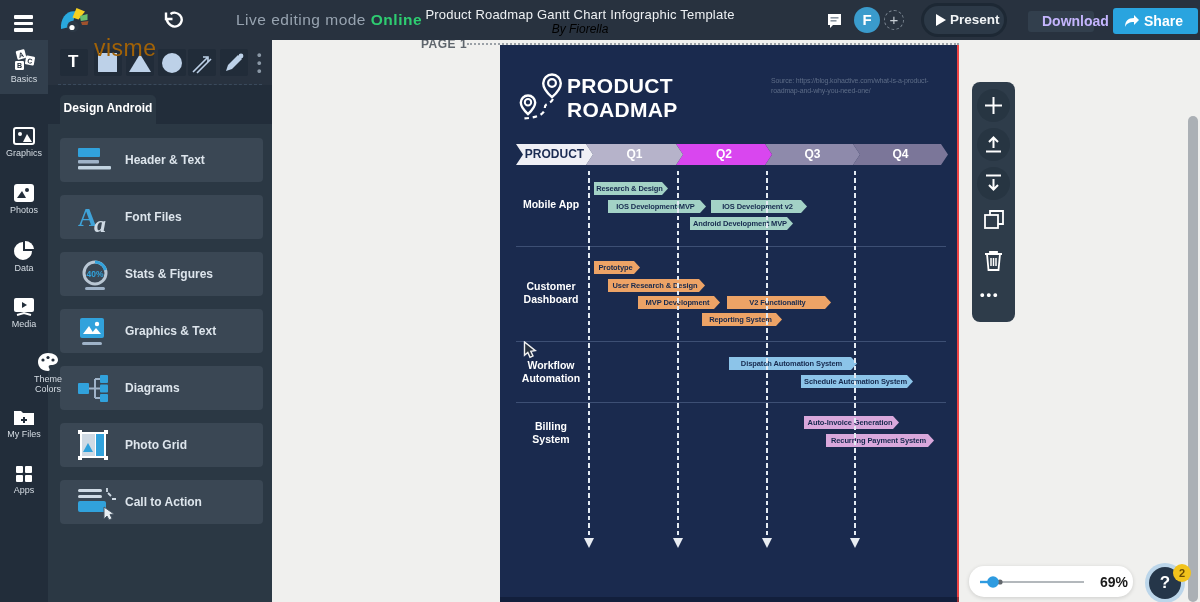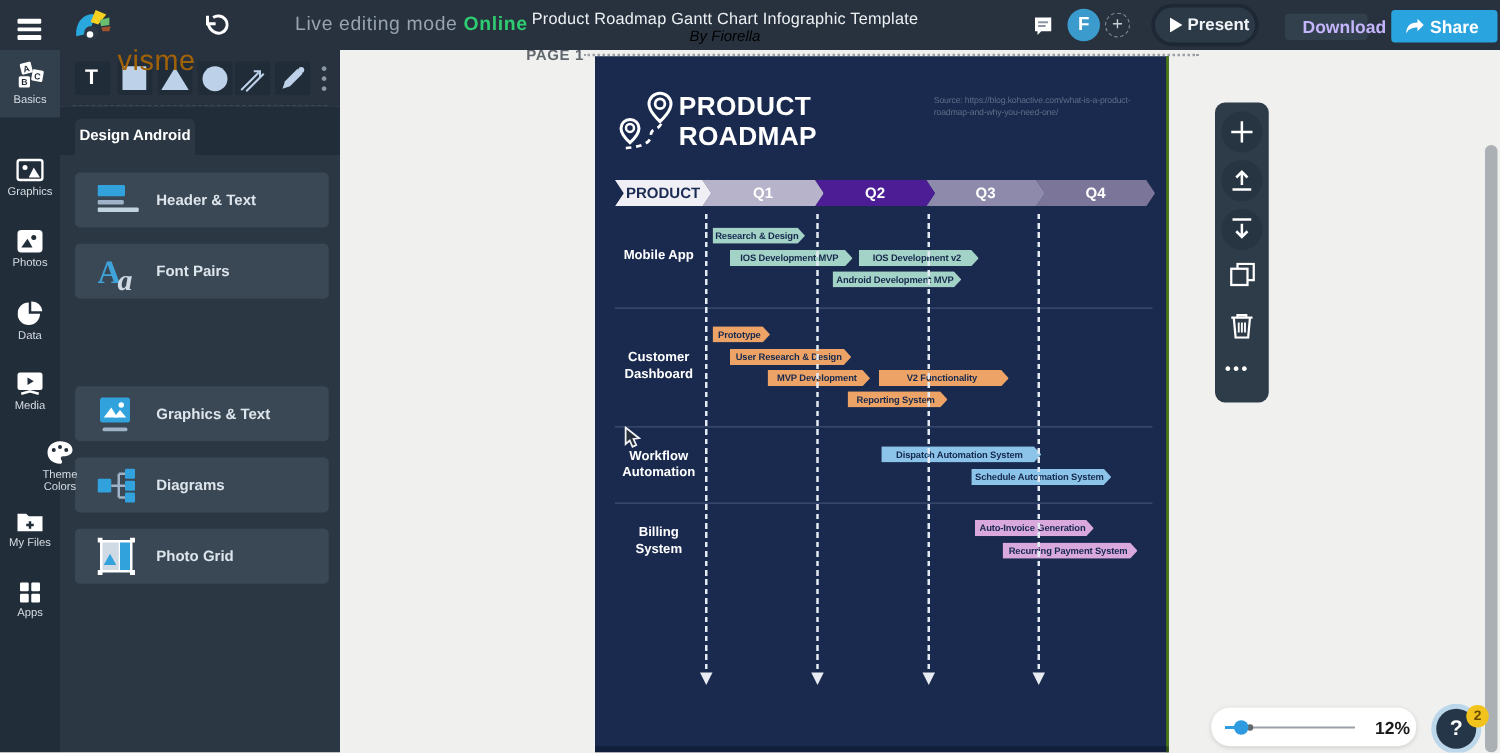--- a/index.html
+++ b/index.html
@@ -37,21 +37,21 @@
 #tabs { position:absolute; left:0; top:0; width:224px; height:39px; background:#222d3a; }
 #tab1 { position:absolute; left:12px; top:10px; width:96px; height:29px; background:#2b3844; border-radius:5px 5px 0 0; color:#fff; font-size:12px; font-weight:700; text-align:center; line-height:27px; white-space:nowrap; }
 #tab2 { position:absolute; left:108px; top:10px; width:100px; height:29px; color:#7f8c99; font-size:12px; font-weight:600; text-align:center; line-height:27px; white-space:nowrap; }
 .card { position:absolute; left:12px; width:203px; height:44px; background:#3a4754; border-radius:4px; color:#dde5ec; font-weight:600; }
 .card span { position:absolute; left:65px; top:15px; font-size:12px; letter-spacing:0; }
 .card svg { position:absolute; left:18px; top:7px; }
 #pagelabel { left:421px; top:37px; color:#5f666d; font-size:12px; font-weight:700; letter-spacing:0.5px; z-index:5;}
 #pagedash { left:467px; top:43px; width:492px; border-top:2px dotted #9aa0a6; z-index:5;}
 
 
-#slide { left:476px; top:45px; width:459px; height:557px; background:#1a2a4e; border-right:2px solid #4d7c0f; z-index:6; }
+#slide { left:500px; top:45px; width:459px; height:557px; background:#1a2a4e; border-right:2px solid #ef4444; z-index:6; }
 .srow-label { position:absolute; color:#fff; font-weight:700; font-size:10.5px; text-align:center; line-height:12.5px; width:90px; }
 .sep { position:absolute; left:16px; width:430px; border-top:1px solid rgba(130,150,190,0.35); }
 .vdash { position:absolute; z-index:4; top:126px; height:367px; width:2px; background:repeating-linear-gradient(to bottom, #e3eaf2 0px, #e3eaf2 4.5px, transparent 4.5px, transparent 7.5px); }
 .vdash:after { content:""; position:absolute; left:-4px; top:367px; width:0; height:0; border:5.5px solid transparent; border-top:10px solid #e8ecf2; }
 .bar { position:absolute; height:13px; font-size:7.5px; letter-spacing:-0.1px; font-weight:700; color:#16294e; text-align:center; line-height:13.5px; clip-path:polygon(0 0, calc(100% - 6px) 0, 100% 50%, calc(100% - 6px) 100%, 0 100%); padding-right:3px; white-space:nowrap; }
 .teal { background:#a3d2c6; }
 .orange { background:#eda366; }
 .blue { background:#8cc4e9; }
 .pink { background:#d9a8dc; }
 .chev { position:absolute; top:99px; height:21px; color:#fff; font-size:12px; font-weight:700; text-align:center; line-height:20px; clip-path:polygon(0 0, calc(100% - 7px) 0, 100% 50%, calc(100% - 7px) 100%, 0 100%, 7px 50%); }
@@ -212,21 +212,30 @@
     <rect x="0" y="15" width="21" height="3.5" rx="1" fill="#9fb3c8"></rect>
     <rect x="0" y="21" width="33" height="3.5" rx="1" fill="#c2d3e0"></rect>
   </svg>
   <span>Header &amp; Text</span>
     </div>
 <div class="card" style="top:110px;">
   <svg width="36" height="32" viewBox="0 0 36 32">
     <text x="0" y="24" font-size="26" font-weight="bold" fill="#3fa3d9" font-family="Liberation Serif">A</text>
     <text x="16" y="30" font-size="24" font-style="italic" fill="#cfdae4" font-family="Liberation Serif">a</text>
   </svg>
-  <span>Font Pairs</span>
+  <span>Font Files</span>
+    </div>
+<div class="card" style="top:167px;">
+  <svg width="38" height="34" viewBox="0 0 38 34">
+    <circle cx="17" cy="14" r="11" fill="none" stroke="#b9c7d4" stroke-width="3"></circle>
+    <path d="M17 3 A11 11 0 0 1 27.5 11" fill="none" stroke="#31a2dc" stroke-width="3"></path>
+    <text x="17" y="18" font-size="8.5" font-weight="bold" fill="#31a2dc" text-anchor="middle">40%</text>
+    <rect x="7" y="28" width="20" height="3" rx="1.5" fill="#9fb3c8"></rect>
+  </svg>
+  <span>Stats &amp; Figures</span>
     </div>
 <div class="card" style="top:224px;">
   <svg width="36" height="32" viewBox="0 0 36 32">
     <rect x="2" y="2" width="24" height="20" rx="2" fill="#31a2dc"></rect>
     <circle cx="19" cy="8" r="2.2" fill="#fff"></circle>
     <path d="M5 18 L11 10 L16 18 Z" fill="#fff"></path>
         <path d="M13 18 L18 12 L23 18 Z" fill="#fff"></path>
     <rect x="4" y="26" width="20" height="3" rx="1.5" fill="#9fb3c8"></rect>
   </svg>
   <span>Graphics &amp; Text</span>
@@ -247,40 +256,50 @@
     <rect x="4" y="4" width="13" height="22" fill="#cfdae4"></rect>
     <path d="M5 22 L10 13 L15 22 Z" fill="#31a2dc"></path>
     <rect x="18" y="4" width="8" height="22" fill="#31a2dc"></rect>
     <rect x="0" y="0" width="4" height="4" fill="#fff"></rect>
         <rect x="26" y="0" width="4" height="4" fill="#fff"></rect>
     <rect x="0" y="26" width="4" height="4" fill="#fff"></rect>
         <rect x="26" y="26" width="4" height="4" fill="#fff"></rect>
   </svg>
   <span>Photo Grid</span>
     </div>
+<div class="card" style="top:395px;">
+  <svg width="40" height="34" viewBox="0 0 40 34">
+    <rect x="0" y="2" width="24" height="3" rx="1.5" fill="#cfdae4"></rect>
+    <rect x="0" y="8" width="24" height="3" rx="1.5" fill="#cfdae4"></rect>
+    <rect x="0" y="14" width="28" height="11" rx="2" fill="#31a2dc"></rect>
+    <path d="M30 6 l3 3 M34 12 h4 M29 1 v4" stroke="#cfdae4" stroke-width="1.8"></path>
+    <path d="M26 20 l0 12 3-3 2 4 3-1.5 -2-4 4-0.5 z" fill="#e8eef3" stroke="#4a5764" stroke-width="1"></path>
+  </svg>
+  <span>Call to Action</span>
+    </div>
 </div>
 
 <div id="pagelabel" class="abs">PAGE 1</div>
 <div id="pagedash" class="abs"></div>
 
 <div id="slide" class="abs">
 
   <svg style="position:absolute; left:15px; top:20px;" width="58" height="62" viewBox="0 0 58 62">
     <path d="M37 9.5 C32.1 9.5 28.2 13.4 28.2 18.2 C28.2 23.5 34.5 30 37 32.2 C39.5 30 45.8 23.5 45.8 18.2 C45.8 13.4 41.9 9.5 37 9.5 Z" fill="none" stroke="#fff" stroke-width="2.4"></path>
     <circle cx="37" cy="18" r="3.9" fill="none" stroke="#fff" stroke-width="2.2"></circle>
     <path d="M13 30.5 C9 30.5 5.8 33.7 5.8 37.6 C5.8 42 11 47.3 13 49.1 C15 47.3 20.2 42 20.2 37.6 C20.2 33.7 17 30.5 13 30.5 Z" fill="none" stroke="#fff" stroke-width="2.4"></path>
     <circle cx="13" cy="37.3" r="3.2" fill="none" stroke="#fff" stroke-width="2"></circle>
     <path d="M38 34 C35 40 29.5 37.5 29.8 43 C30 48.5 24 52.5 9 53.5" fill="none" stroke="#fff" stroke-width="2.2" stroke-dasharray="4.5 3.8"></path>
   </svg>
   <div style="position:absolute; left:67px; top:29px; color:#fff; font-size:21px; font-weight:700; letter-spacing:0.3px; line-height:24px;">PRODUCT<br>ROADMAP</div>
   <div style="position:absolute; left:271px; top:31px; width:170px; color:#5d6c87; font-size:7px; letter-spacing:-0.15px; line-height:9.5px; white-space:nowrap;">Source: https://blog.kohactive.com/what-is-a-product-<br>roadmap-and-why-you-need-one/</div>
 
   <div class="chev" style="left:16px; width:77px; background:#efeff5; color:#1b2b52; z-index:9;">PRODUCT</div>
   <div class="chev" style="left:86px; width:97px; background:#b6b3ca; z-index:8;">Q1</div>
-  <div class="chev" style="left:176px; width:96px; background:#4c1d95; z-index:7;">Q2</div>
+  <div class="chev" style="left:176px; width:96px; background:#d946ef; z-index:7;">Q2</div>
   <div class="chev" style="left:265px; width:95px; background:#8e8aab; z-index:6;">Q3</div>
   <div class="chev" style="left:353px; width:95px; background:#7b7699; z-index:5;">Q4</div>
 
   <div class="vdash" style="left:88px;"></div>
   <div class="vdash" style="left:177px;"></div>
   <div class="vdash" style="left:266px;"></div>
   <div class="vdash" style="left:354px;"></div>
 
   <div class="srow-label" style="left:6px; top:153px;">Mobile App</div>
   <div class="srow-label" style="left:6px; top:235px;">Customer<br>Dashboard</div>
@@ -340,17 +359,17 @@
   <div style="position:absolute; left:8px; top:205px; color:#fff; font-size:13px; letter-spacing:2px; font-weight:700;">•••</div>
 </div>
 
 <div id="zoompill" class="abs"></div>
 <svg class="abs" style="left:975px; top:574px; z-index:21;" width="120" height="16" viewBox="0 0 120 16">
   <line x1="5" y1="8" x2="109" y2="8" stroke="#9aa0a6" stroke-width="1.6"></line>
   <line x1="5" y1="8" x2="18" y2="8" stroke="#2e9be0" stroke-width="2.4"></line>
   <circle cx="25" cy="8" r="2.6" fill="#62676c"></circle>
   <circle cx="18" cy="8" r="5.8" fill="#2e9be0"></circle>
 </svg>
-<div id="zoomtext" class="abs">12%</div>
+<div id="zoomtext" class="abs">69%</div>
 <div id="helpring" class="abs"></div>
 <div id="helpbtn" class="abs">?</div>
 <div id="helpbadge" class="abs">2</div>
 <div id="scrollbar" class="abs"></div>
 
 </body></html>

